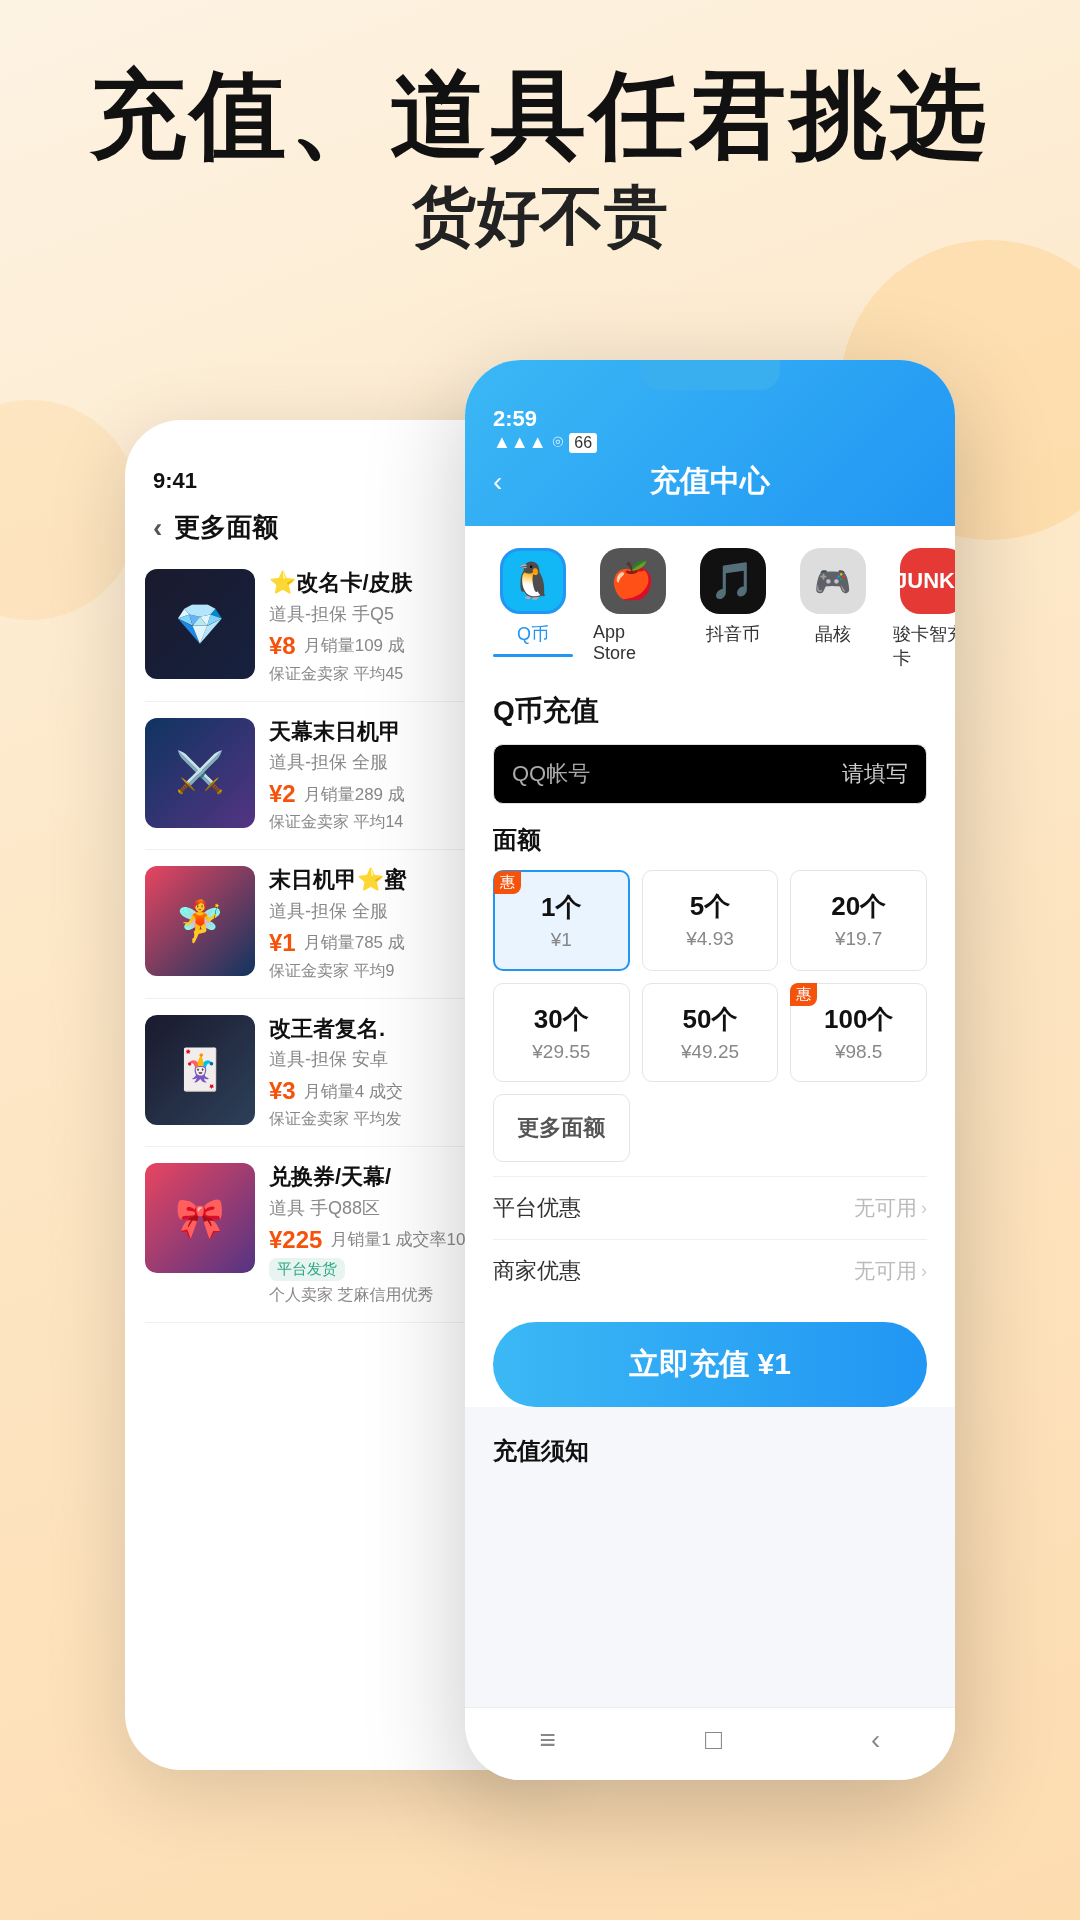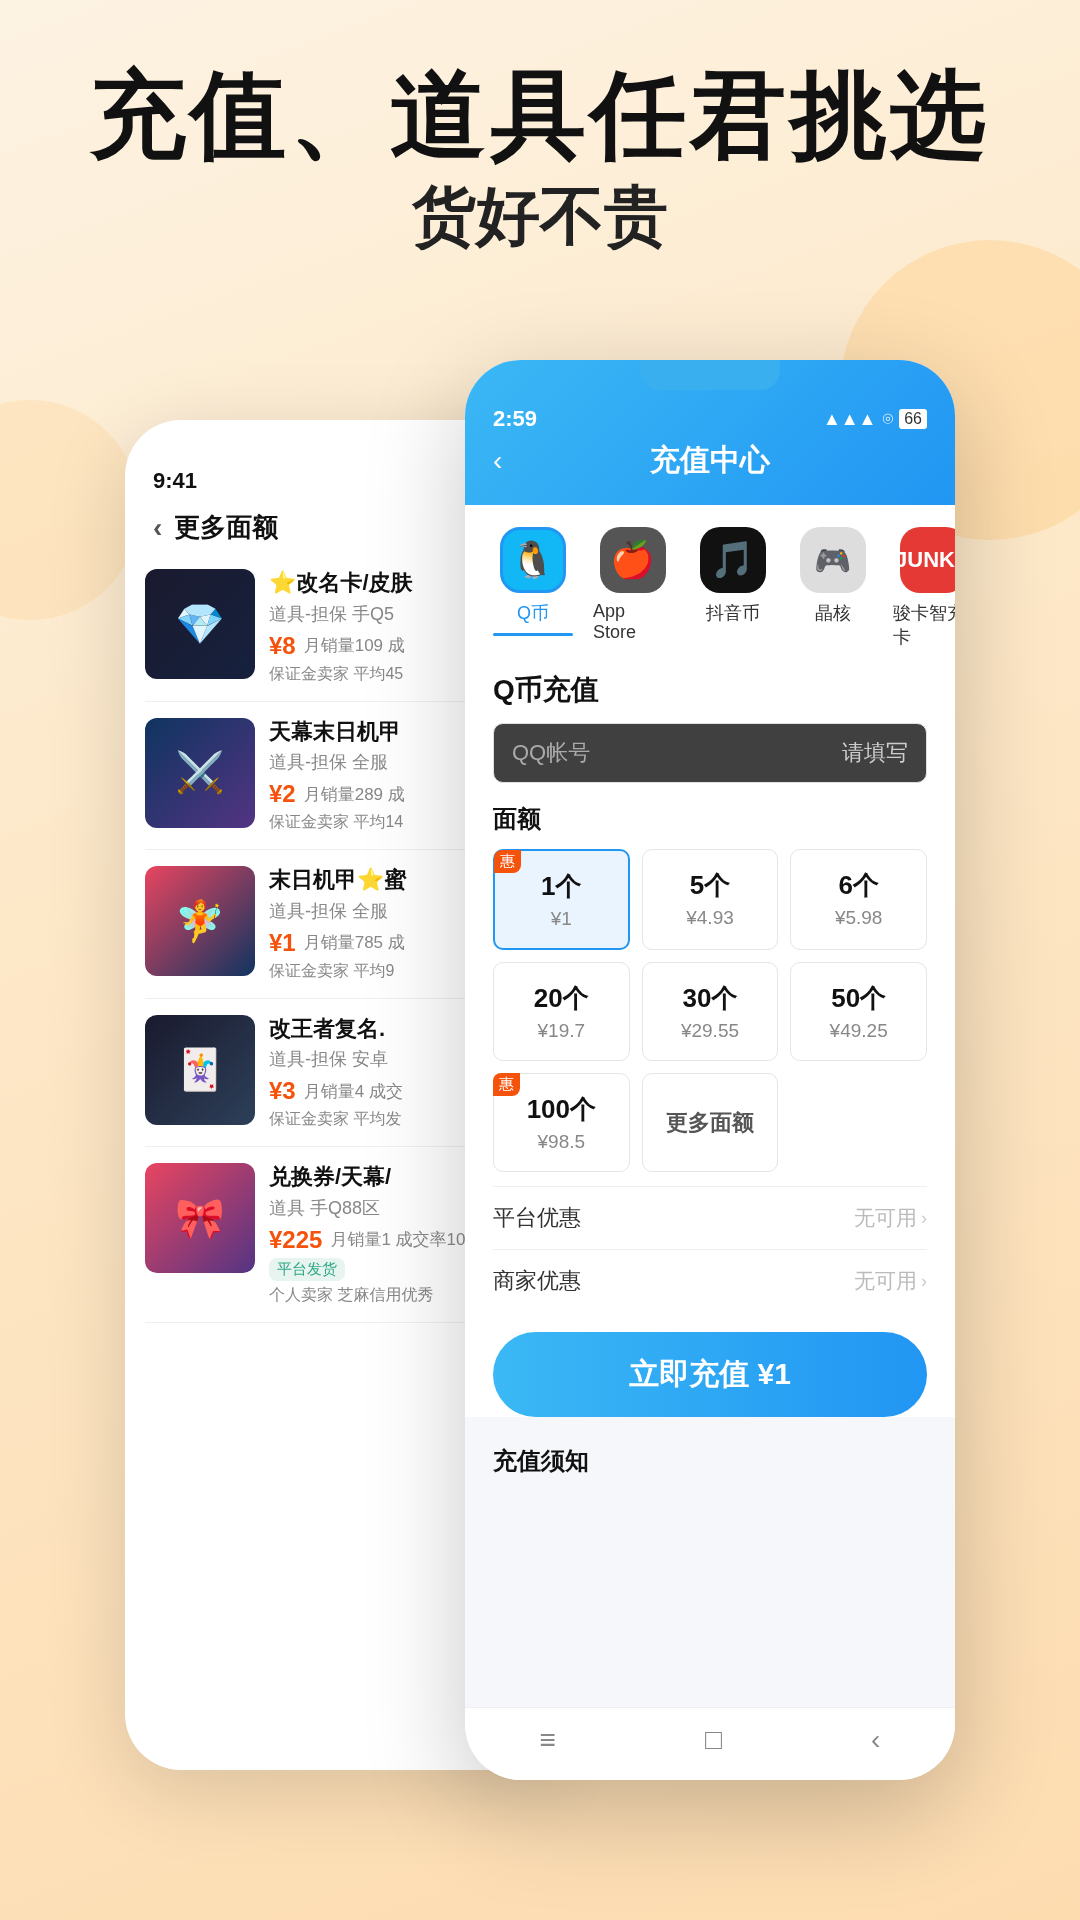--- a/index.html
+++ b/index.html
@@ -202,22 +202,22 @@
 
     
     .blue-header {
       background: linear-gradient(135deg, #3bb8f5, #2196f3);
       padding: 18px 28px 24px;
       position: relative;
     }
     .blue-status-bar {
       display: flex;
       justify-content: space-between;
-      align-items: center;
       margin-bottom: 8px;
+      flex-direction: column;
     }
     .status-time {
       font-size: 22px;
       font-weight: 600;
       color: #fff;
     }
     .status-icons {
       display: flex;
       gap: 6px;
       align-items: center;
@@ -297,21 +297,21 @@
       padding: 22px 0 14px;
     }
 
     
     .qq-input-row {
       display: flex;
       align-items: flex-end;
       border: 1px solid #e0e0e0;
       border-radius: 10px;
       padding: 14px 18px;
-      background: #404040;
+      background: #000000;
       margin-bottom: 20px;
     }
     .qq-input-label {
       font-size: 22px;
       color: #aaa;
       flex: 1;
     }
     .qq-input-placeholder {
       font-size: 22px;
       color: #ccc;
@@ -623,24 +623,20 @@
           <div class="hui-badge">惠</div>
           <div class="qty">1个</div>
           <div class="price">¥1</div>
         </div>
 
         <div class="amount-cell">
           <div class="qty">5个</div>
           <div class="price">¥4.93</div>
         </div>
 
-        <div class="amount-cell">
-          <div class="qty">6个</div>
-          <div class="price">¥5.98</div>
-        </div>
 
 
         <div class="amount-cell">
           <div class="qty">20个</div>
           <div class="price">¥19.7</div>
         </div>
 
         <div class="amount-cell">
           <div class="qty">30个</div>
           <div class="price">¥29.55</div>

